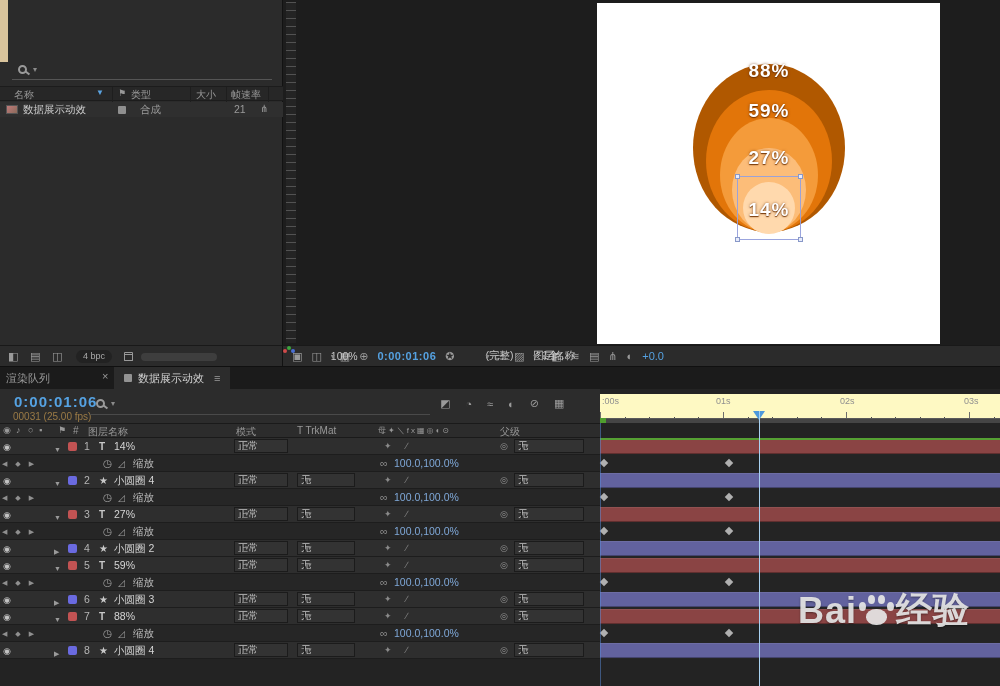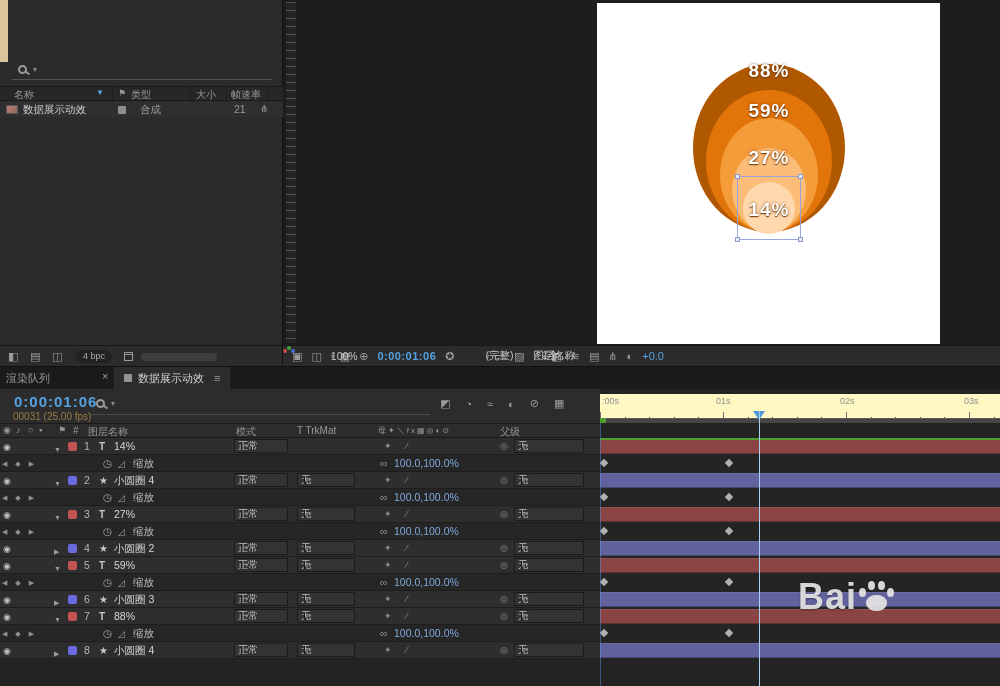--- a/index.html
+++ b/index.html
@@ -112,21 +112,21 @@
 .bar{left:0;top:1px;width:400px;height:15px;box-shadow:inset 0 1px 0 rgba(255,255,255,.07),inset 0 -1px 0 rgba(0,0,0,.3)}
 .greenline{left:0;top:0;width:400px;height:2px;background:#55a033}
 .kf{top:5px;width:6px;height:6px;background:#b0b0b0;transform:rotate(45deg)}
 .kf1{left:1px}.kf2{left:126px}
 #start-line{left:600px;top:56px;width:1px;height:264px;background:rgba(90,140,220,.5);z-index:5}
 #ph-caret{left:753px;top:44px;width:0;height:0;border:6px solid transparent;border-top:9px solid #4e99dc;z-index:6}
 #ph-line{left:759px;top:44px;width:1px;height:276px;background:#a9d2f2;z-index:6}
 
 
 #wm{left:760px;top:572px;width:240px;height:104px;z-index:10;pointer-events:none}
-#wm-brand{left:38px;top:4px;font-size:36px;font-weight:bold;color:rgba(230,230,230,.92);letter-spacing:1px;gap:2px;
+#wm-brand{left:38px;top:14px;font-size:36px;font-weight:bold;color:rgba(230,230,230,.92);letter-spacing:1px;gap:2px;
  text-shadow:0 1px 2px rgba(0,0,0,.4)}
 .paw{position:relative !important;width:35px;height:34px;display:inline-block}
 .paw i{position:absolute;background:rgba(230,230,230,.92);border-radius:50%;display:block}
 .paw .pad{left:7px;top:15px;width:21px;height:16px;border-radius:48%}
 .paw .t1{left:0;top:8px;width:7px;height:9px}
 .paw .t2{left:9px;top:1px;width:7px;height:9px}
 .paw .t3{left:19px;top:1px;width:7px;height:9px}
 .paw .t4{left:28px;top:8px;width:7px;height:9px}
 #wm-url{left:5px;top:69px;font-size:19px;color:rgba(228,228,228,.92);letter-spacing:.5px;text-shadow:0 1px 2px rgba(0,0,0,.4)}
 </style>
@@ -547,16 +547,17 @@
   <div id="wm">
     <div id="wm-brand" class="fx">
       <span>Bai</span>
       <span class="paw">
           <i class="pad"></i>
           <i class="t1"></i>
           <i class="t2"></i>
           <i class="t3"></i>
           <i class="t4"></i>
         </span>
+      <span>经验</span>
     </div>
   </div>
 
 </div>
 
 </body></html>

